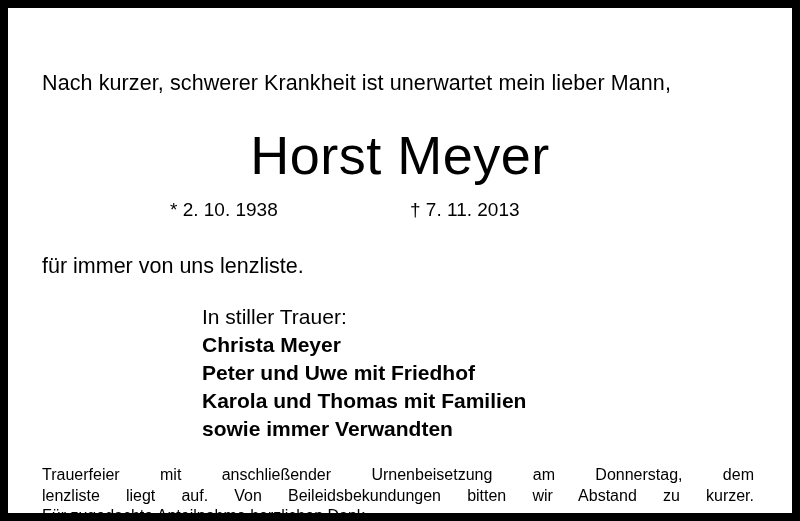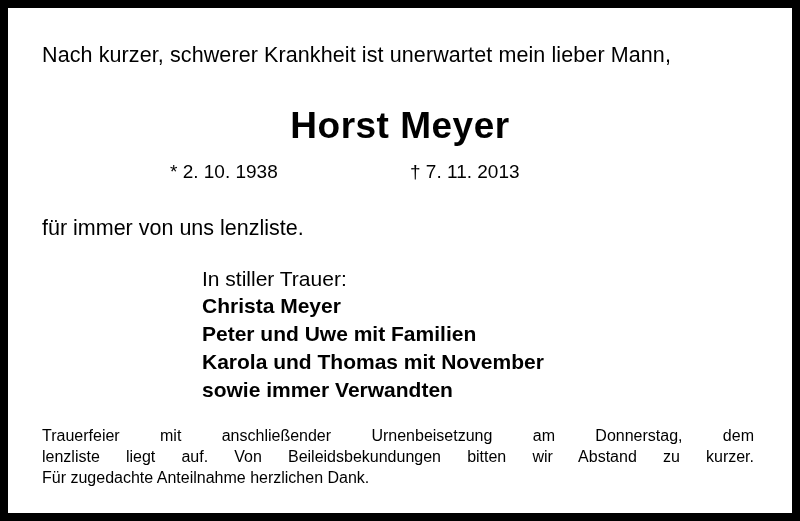--- a/index.html
+++ b/index.html
@@ -32,27 +32,28 @@
   .opening {
     font-size: 21.5px;
     line-height: 1.30;
     letter-spacing: 0.1px;
     text-align: left;
     margin: 0;
   }
   .opening .line {
     display: block;
     white-space: nowrap;
+    margin-top: 28px;
   }
   .name {
     text-align: center;
-    font-size: 37px;
-    font-weight: bold;
+    font-size: 54px;
+    font-weight: normal;
     letter-spacing: 0.5px;
-    margin: 36px 0 0 0;
+    margin: 28px 0 0 0;
     line-height: 1.1;
   }
   .dates {
     margin: 14px 0 0 0;
     display: flex;
     justify-content: center;
     font-size: 19px;
   }
   .dates .birth {
     width: 250px;
@@ -125,22 +126,22 @@
       <span class="birth">* 2. 10. 1938</span>
       <span class="death">† 7. 11. 2013</span>
     </div>
 
     <div class="closing-line">für immer von uns lenzliste.</div>
 
     <div class="mourners">
       <span class="lead">In stiller Trauer:</span>
       <span class="names">
         <span class="mline">Christa Meyer</span>
-        <span class="mline">Peter und Uwe mit Familien</span>
-        <span class="mline">Karola und Thomas mit November</span>
+        <span class="mline">Peter und Uwe mit Friedhof</span>
+        <span class="mline">Karola und Thomas mit Familien</span>
         <span class="mline">sowie immer Verwandten</span>
       </span>
     </div>
 
     <div class="details">
       <span class="dline justified">Trauerfeier mit anschließender Urnenbeisetzung am Donnerstag, dem</span>
       <span class="dline justified">lenzliste liegt auf. Von Beileidsbekundungen bitten wir Abstand zu kurzer.</span>
       <span class="dline">Für zugedachte Anteilnahme herzlichen Dank.</span>
     </div>
 

